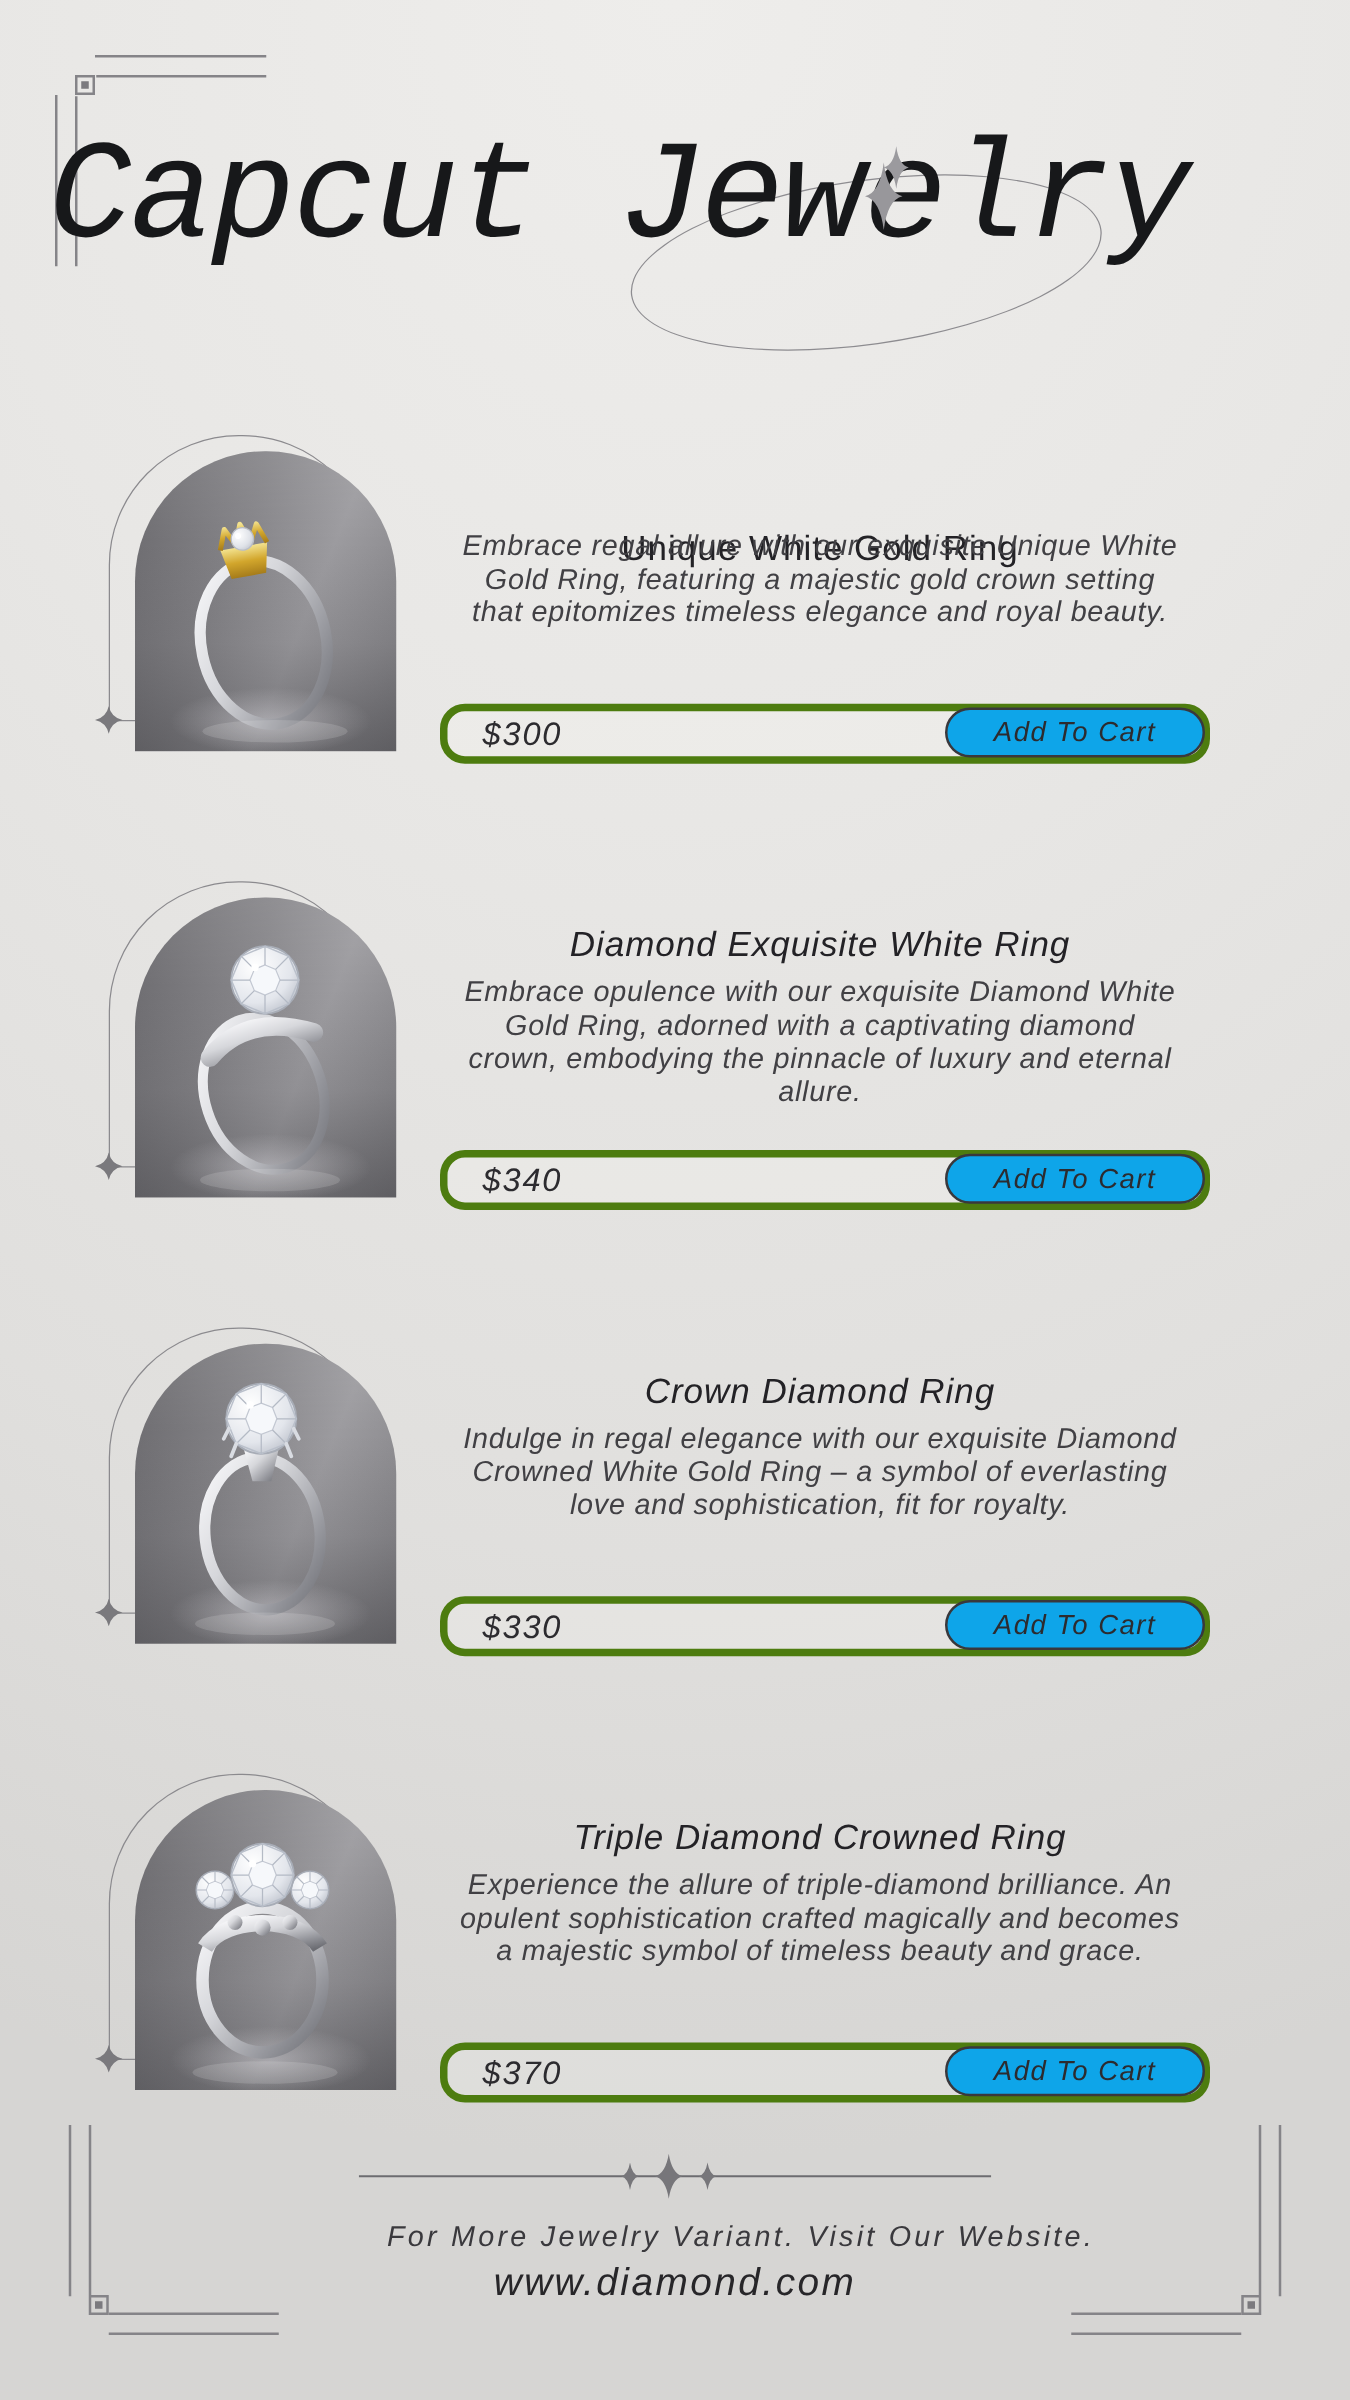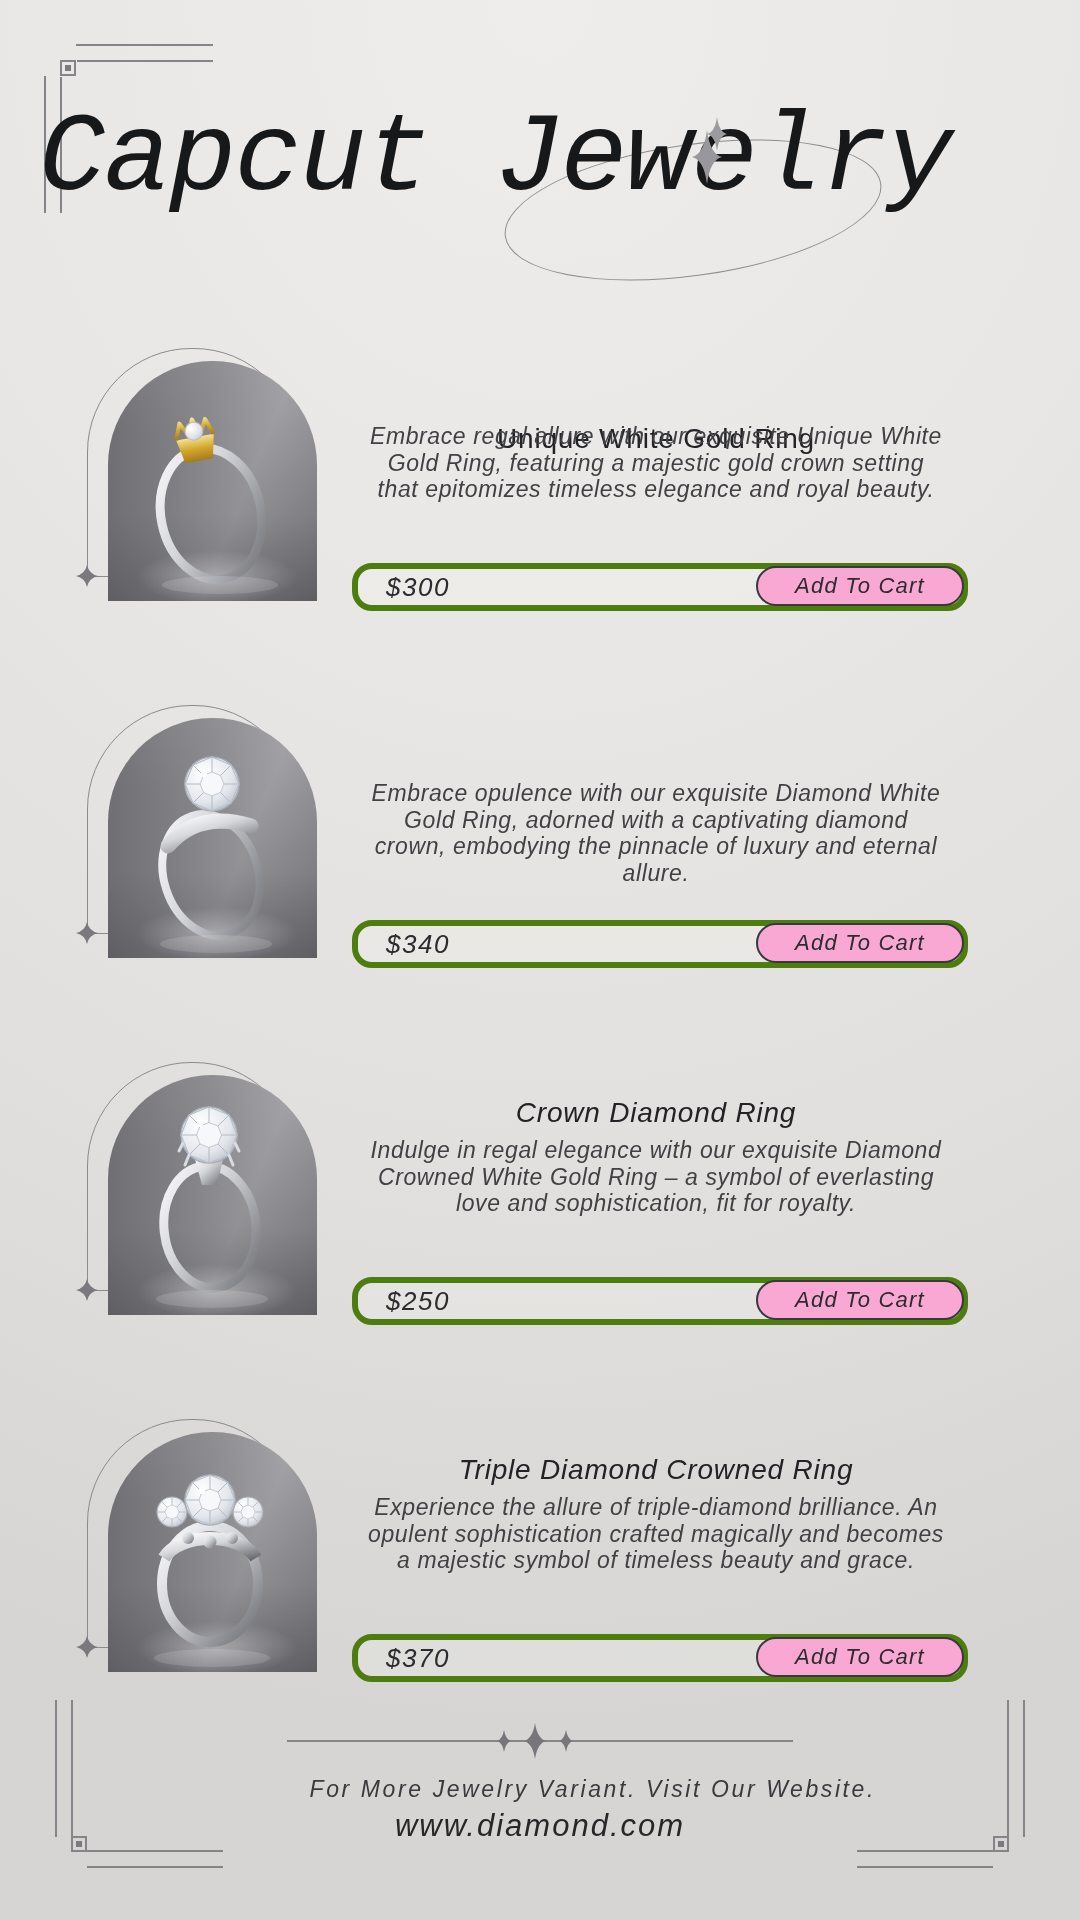--- a/index.html
+++ b/index.html
@@ -55,21 +55,21 @@
   .price-bar{
     position:absolute;top:202px;left:0;width:604px;height:36px;
     border:6px solid #4d7c0f;border-radius:20px;background:rgba(250,250,248,.22);
   }
   .price{
     position:absolute;left:28px;top:3px;font-style:italic;font-size:26px;
     letter-spacing:1.5px;color:#2c2b2f;
   }
   .cart-btn{
     position:absolute;right:-2px;top:-3px;width:208px;height:40px;
-    border:2px solid #39383c;border-radius:21px;background:#f9a8d4;
+    border:2px solid #39383c;border-radius:21px;background:#0ea5e9;
     display:flex;align-items:center;justify-content:center;
     font-style:italic;font-size:22px;letter-spacing:1.2px;color:#2c2b2f;cursor:pointer;
   }
   
   .tagline{
     position:absolute;top:1776px;left:0;width:876px;text-align:right;
     font-style:italic;font-size:23px;letter-spacing:2.6px;color:#3a393d;
   }
   .website{
     position:absolute;top:1808px;left:0;width:1080px;text-align:center;
@@ -183,20 +183,21 @@
         <circle r="27" fill="url(#gem2)" stroke="#a7acb6" stroke-width="1.5"></circle>
         <polygon points="0,-27 19,-19 27,0 19,19 0,27 -19,19 -27,0 -19,-19" fill="none" stroke="#bac0cb" stroke-width="1.2"></polygon>
         <polygon points="0,-12 8.5,-8.5 12,0 8.5,8.5 0,12 -8.5,8.5 -12,0 -8.5,-8.5" fill="#f6f8fb" stroke="#c3c8d2" stroke-width="1"></polygon>
         <path d="M0,-27 L0,-12 M19,-19 L8.5,-8.5 M27,0 L12,0 M19,19 L8.5,8.5 M0,27 L0,12 M-19,19 L-8.5,8.5 M-27,0 L-12,0 M-19,-19 L-8.5,-8.5" stroke="#b4bac5" stroke-width="1"></path>
         <circle cx="-8" cy="-10" r="3" fill="#ffffff"></circle>
       </g>
       <ellipse cx="108" cy="226" rx="56" ry="9" fill="#ffffff" opacity="0.14"></ellipse>
     </svg>
   </div>
   <div class="content">
+    <div class="p-title">Diamond Exquisite White Ring</div>
     <div class="p-desc">Embrace opulence with our exquisite Diamond White Gold Ring, adorned with a captivating diamond crown, embodying the pinnacle of luxury and eternal allure.</div>
     <div class="price-bar">
       <span class="price">$340</span>
       <button class="cart-btn">Add To Cart</button>
     </div>
   </div>
 </div>
 
 <div class="card" style="top:1075px;">
   <div class="arch-wrap">
@@ -229,21 +230,21 @@
         <path d="M-20,20 L-24,30 M20,20 L24,30 M-26,8 L-30,16 M26,8 L30,16" stroke="#d9dce2" stroke-width="3" stroke-linecap="round"></path>
         <circle cx="-9" cy="-11" r="3" fill="#ffffff"></circle>
       </g>
       <ellipse cx="104" cy="224" rx="56" ry="9" fill="#ffffff" opacity="0.14"></ellipse>
     </svg>
   </div>
   <div class="content">
     <div class="p-title">Crown Diamond Ring</div>
     <div class="p-desc">Indulge in regal elegance with our exquisite Diamond Crowned White Gold Ring – a symbol of everlasting love and sophistication, fit for royalty.</div>
     <div class="price-bar">
-      <span class="price">$250</span>
+      <span class="price">$330</span>
       <button class="cart-btn">Add To Cart</button>
     </div>
   </div>
 </div>
 
 <div class="card" style="top:1432px;">
   <div class="arch-wrap">
     <div class="arch-outline"></div>
     <svg class="arch-diamond" width="24" height="24" viewBox="-12 -12 24 24">
       <path d="M0,-11 Q2,-2 11,0 Q2,2 0,11 Q-2,2 -11,0 Q-2,-2 0,-11 Z" fill="#7a797d"></path>

